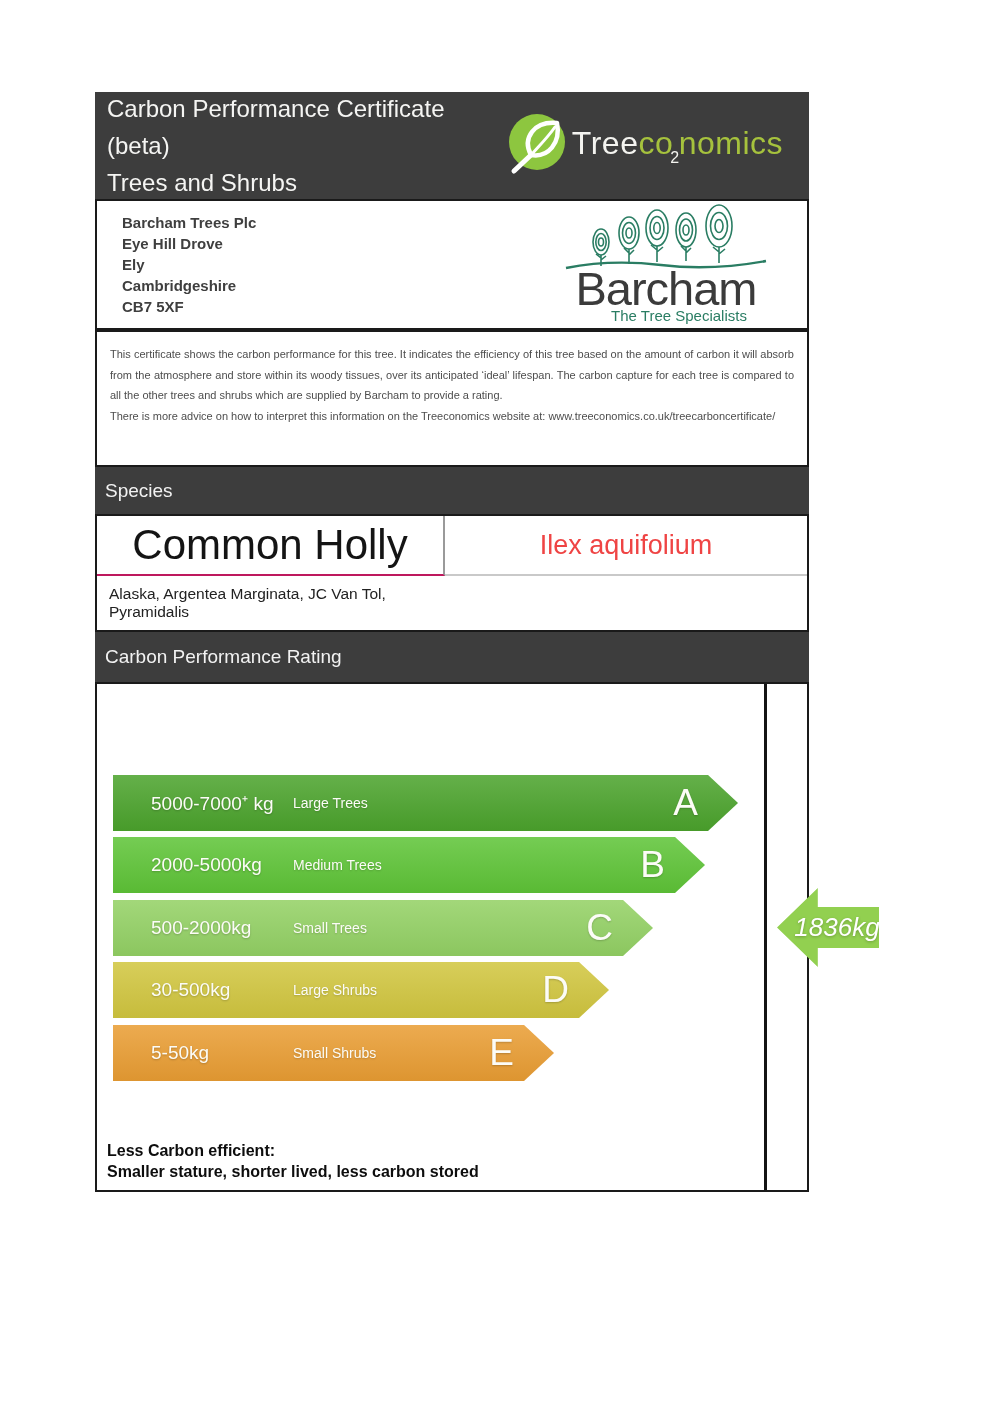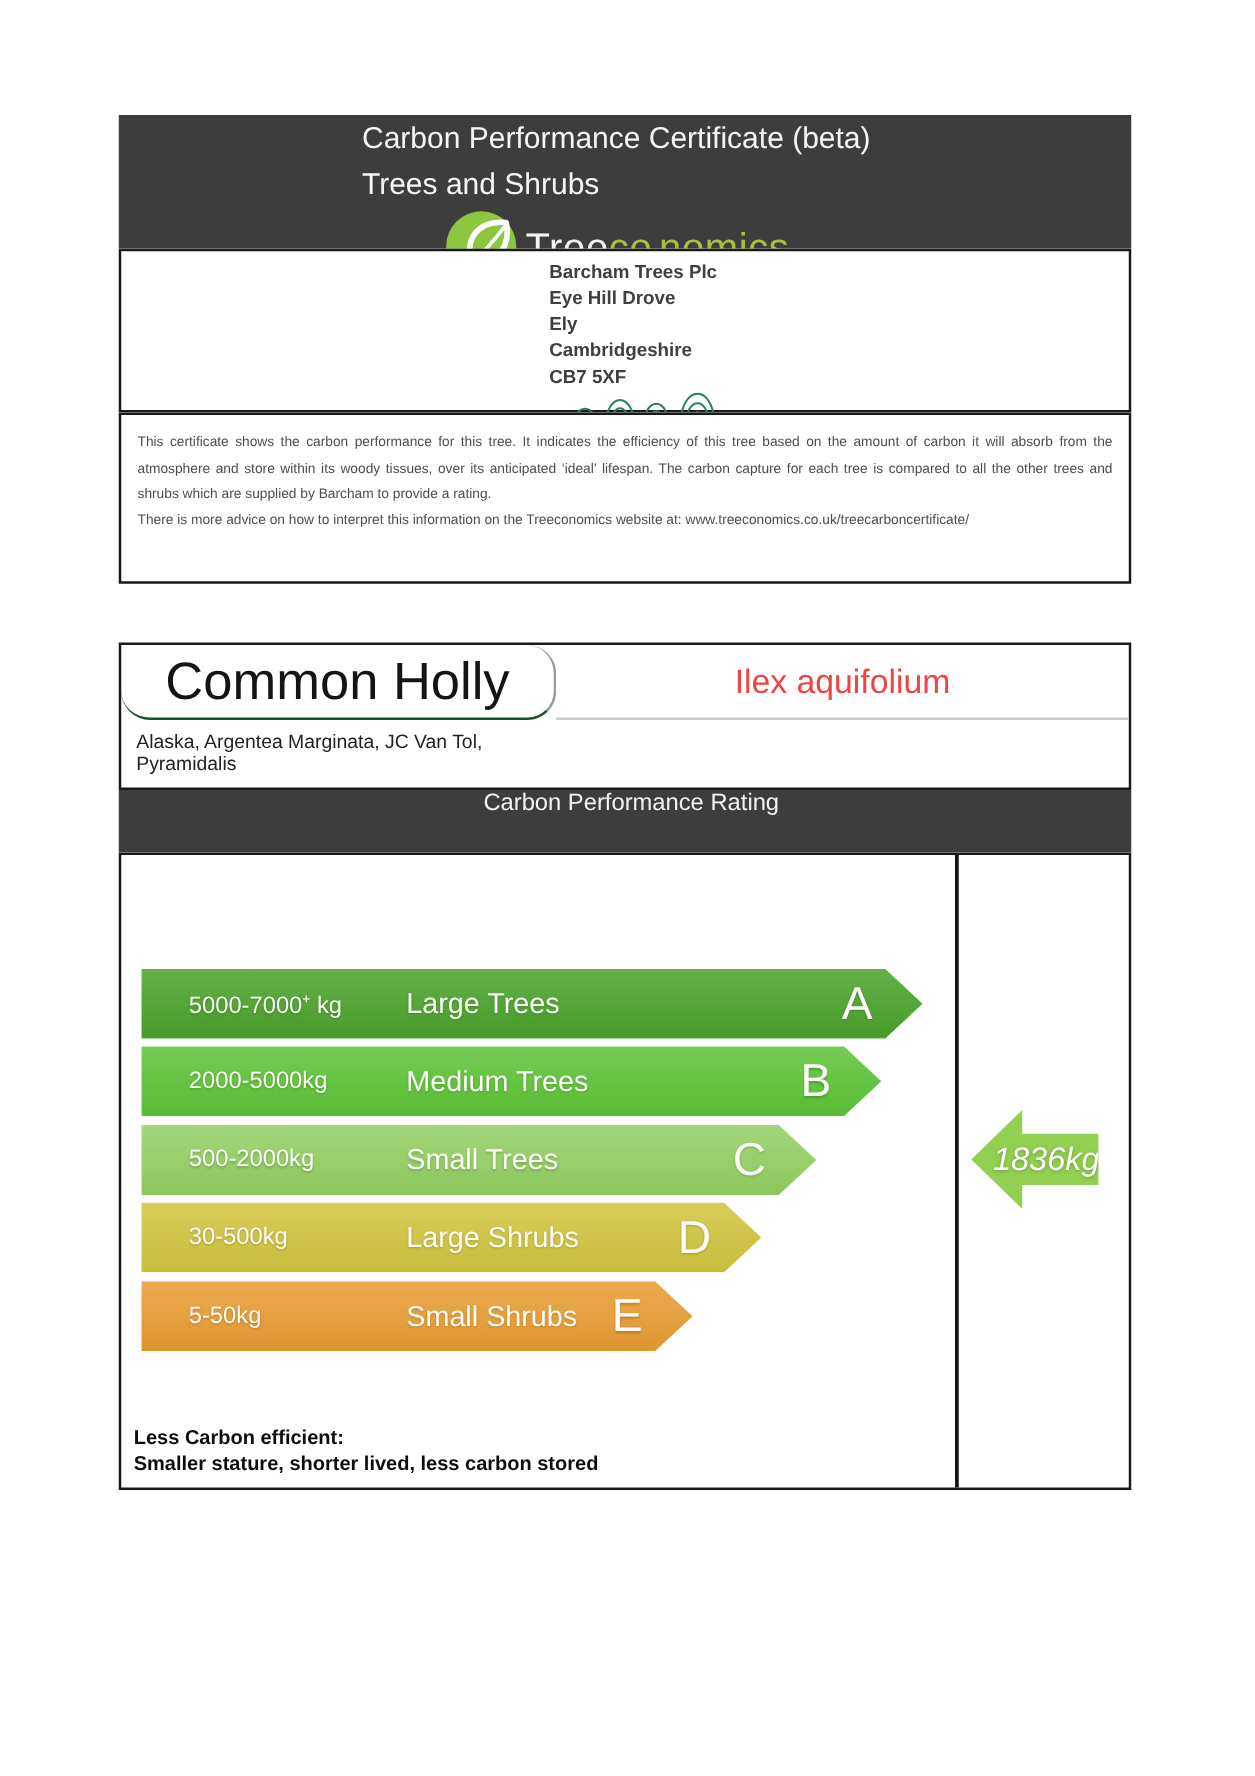--- a/index.html
+++ b/index.html
@@ -1,18 +1,18 @@
 <!DOCTYPE html>
 <html><head>
 <meta charset="utf-8">
 <style>
   * { margin:0; padding:0; box-sizing:border-box; }
   body { background:#fff; font-family:"Liberation Sans", sans-serif; }
   .page { position:relative; width:1004px; height:1421px; background:#ffffff; overflow:hidden; }
-  .block { position:absolute; left:95px; width:810px;flex-direction:column; }
+  .block { position:absolute; left:95px; width:714px; }
 
   
   .header-bar { top:92px; height:107px; background:#3d3d3d; color:#fdfdfd; display:flex; justify-content:space-between; align-items:center; padding:0 26px 0 12px; }
   .header-titles { font-size:24px; line-height:37px; color:#f5f5f3; }
   .tlogo { display:flex; align-items:center; gap:6px; }
   .tlogo-text { font-size:32px; letter-spacing:0.5px; white-space:nowrap; }
   .tlogo-text .w { color:#f4f4f0; }
   .tlogo-text .g { color:#a6c23d; }
   .tlogo-text .s2 { color:#f4f4f0; font-size:16px; vertical-align:-9px; margin-left:-3px; margin-right:-1px; }
 
@@ -26,36 +26,36 @@
   .intro-box p { font-size:11px; line-height:20.5px; color:#4d4d4d; text-align:justify; }
 
   
   .section-bar { background:#3d3d3d; color:#f2f2f2; font-size:19px; display:flex; align-items:center; padding-left:10px; }
   .species-bar { top:467px; height:47px; }
   .rating-bar  { top:632px; height:50px; }
 
   
   .species-table { top:514px; height:118px; border:2px solid #1a1a1a; background:#fff; display:grid; grid-template-columns:348px 1fr; grid-template-rows:60px 1fr; }
   .sp-cell { display:flex; align-items:center; }
-  .cell-common { justify-content:center; font-size:42px; color:#141414; border-right:2px solid #9a9a9a; border-bottom:2px solid #14532d;border-radius:23px; }
+  .cell-common { justify-content:center; font-size:42px; color:#141414; border-right:2px solid #9a9a9a; border-bottom:2px solid #be185d; }
   .cell-latin  { justify-content:center; font-size:27px; color:#ef4444; border-bottom:2px solid #c9c9c9; }
   .cell-varlabel { font-size:15.5px; color:#222; line-height:19px; padding:4px 14px 4px 8px; border-right:2px solid #9a9a9a; }
   .cell-varvalue { font-size:15.5px; color:#222; padding-left:12px; }
 
   
   .chart-box { top:682px; height:510px; border:2px solid #1a1a1a; background:#fff; }
   .more-label { position:absolute; top:8px; left:10px; font-size:16px; font-weight:bold; color:#0d0d0d; line-height:21px; }
   .less-label { position:absolute; bottom:8px; left:10px; font-size:16px; font-weight:bold; color:#0d0d0d; line-height:21px; }
   .col-divider { position:absolute; top:0; left:667px; width:3px; height:100%; background:#141414; }
 
   .band { position:absolute; left:16px; height:56px; color:#fcfcf7;
           clip-path:polygon(0 0, calc(100% - 30px) 0, 100% 50%, calc(100% - 30px) 100%, 0 100%);
           background-image:linear-gradient(180deg, rgba(255,255,255,0.14), rgba(0,0,0,0.05)); }
   .band .range  { position:absolute; left:0; width:180px; top:50%; transform:translateY(-50%); text-align:left; font-size:19px; text-shadow:0 1px 2px rgba(0,0,0,0.22);margin-left:38px; }
-  .band .cat    { position:absolute; left:180px; top:50%; transform:translateY(-50%); font-size:23px; text-shadow:0 1px 2px rgba(0,0,0,0.18);margin-left:32px; }
+  .band .cat    { position:absolute; left:180px; top:50%; transform:translateY(-50%); font-size:14px; text-shadow:0 1px 2px rgba(0,0,0,0.18); }
   .band .letter { position:absolute; right:40px; top:50%; transform:translateY(-50%); font-size:37px; text-shadow:0 1px 2px rgba(0,0,0,0.2); }
   .band-a { top:91px;  width:625px; background-color:#4ba32c; }
   .band-b { top:153px; width:592px; background-color:#5ec437; }
   .band-c { top:216px; width:540px; background-color:#93d164; }
   .band-d { top:278px; width:496px; background-color:#d1c63f; }
   .band-e { top:341px; width:441px; background-color:#e99d33; }
 
   .result-arrow { position:absolute; left:680px; top:204px; width:102px; height:79px; background:#92d050;
           clip-path:polygon(0% 50%, 40% 0%, 40% 24%, 100% 24%, 100% 76%, 40% 76%, 40% 100%);
           display:flex; align-items:center; justify-content:center; padding-left:18px;
@@ -121,20 +121,21 @@
         <text x="138" y="119" text-anchor="middle" font-family="Liberation Sans, sans-serif" font-size="15" fill="#2a7d63">The Tree Specialists</text>
       </svg>
     </div>
   </section>
 
   <section class="block intro-box">
     <p>This certificate shows the carbon performance for this tree. It indicates the efficiency of this tree based on the amount of carbon it will absorb from the atmosphere and store within its woody tissues, over its anticipated ‘ideal’ lifespan. The carbon capture for each tree is compared to all the other trees and shrubs which are supplied by Barcham to provide a rating.</p>
     <p>There is more advice on how to interpret this information on the Treeconomics website at: www.treeconomics.co.uk/treecarboncertificate/</p>
   </section>
 
+  <div class="block section-bar species-bar">Species</div>
   <section class="block species-table">
     <div class="sp-cell cell-common">Common Holly</div>
     <div class="sp-cell cell-latin">Ilex aquifolium</div>
     <div class="sp-cell cell-varvalue">Alaska, Argentea Marginata, JC Van Tol, Pyramidalis</div>
   </section>
 
   <div class="block section-bar rating-bar">Carbon Performance Rating</div>
   <section class="block chart-box">
 
     <div class="band band-a">

